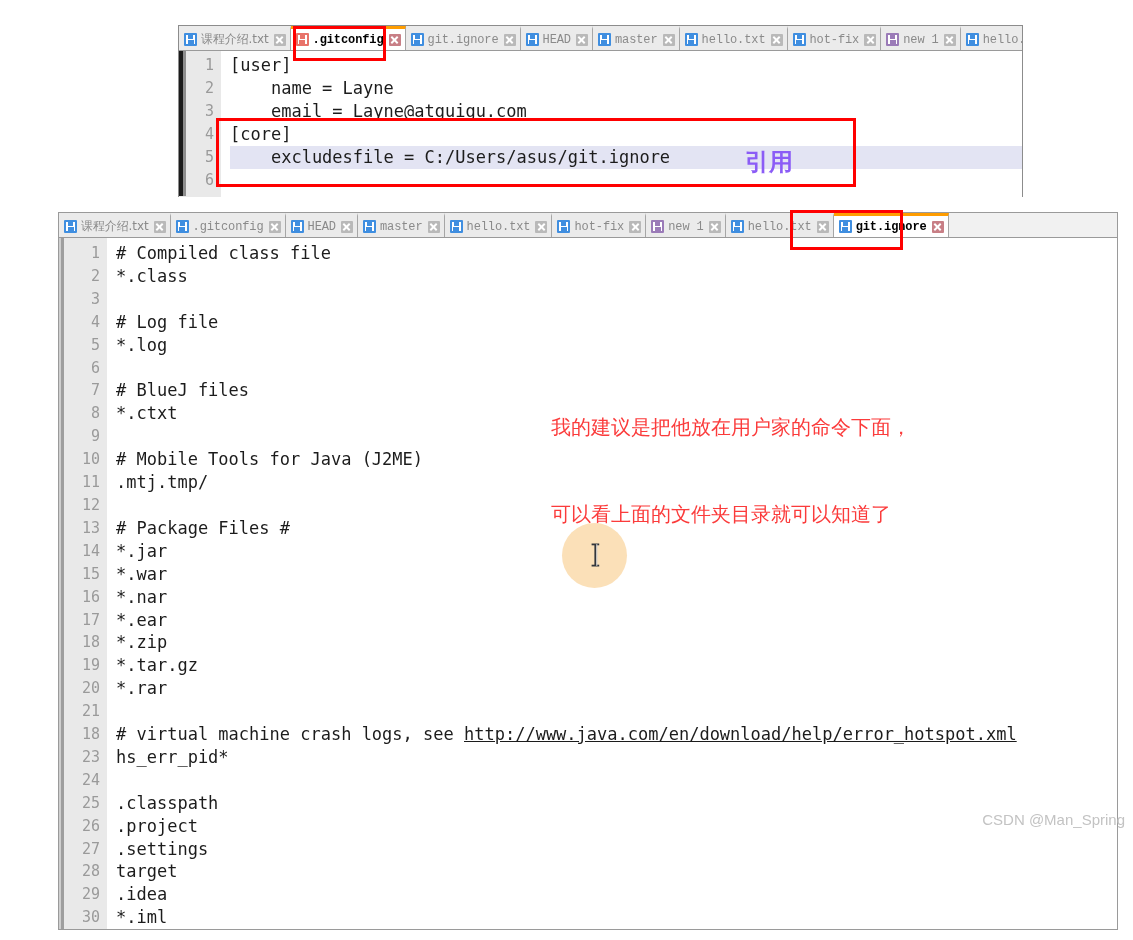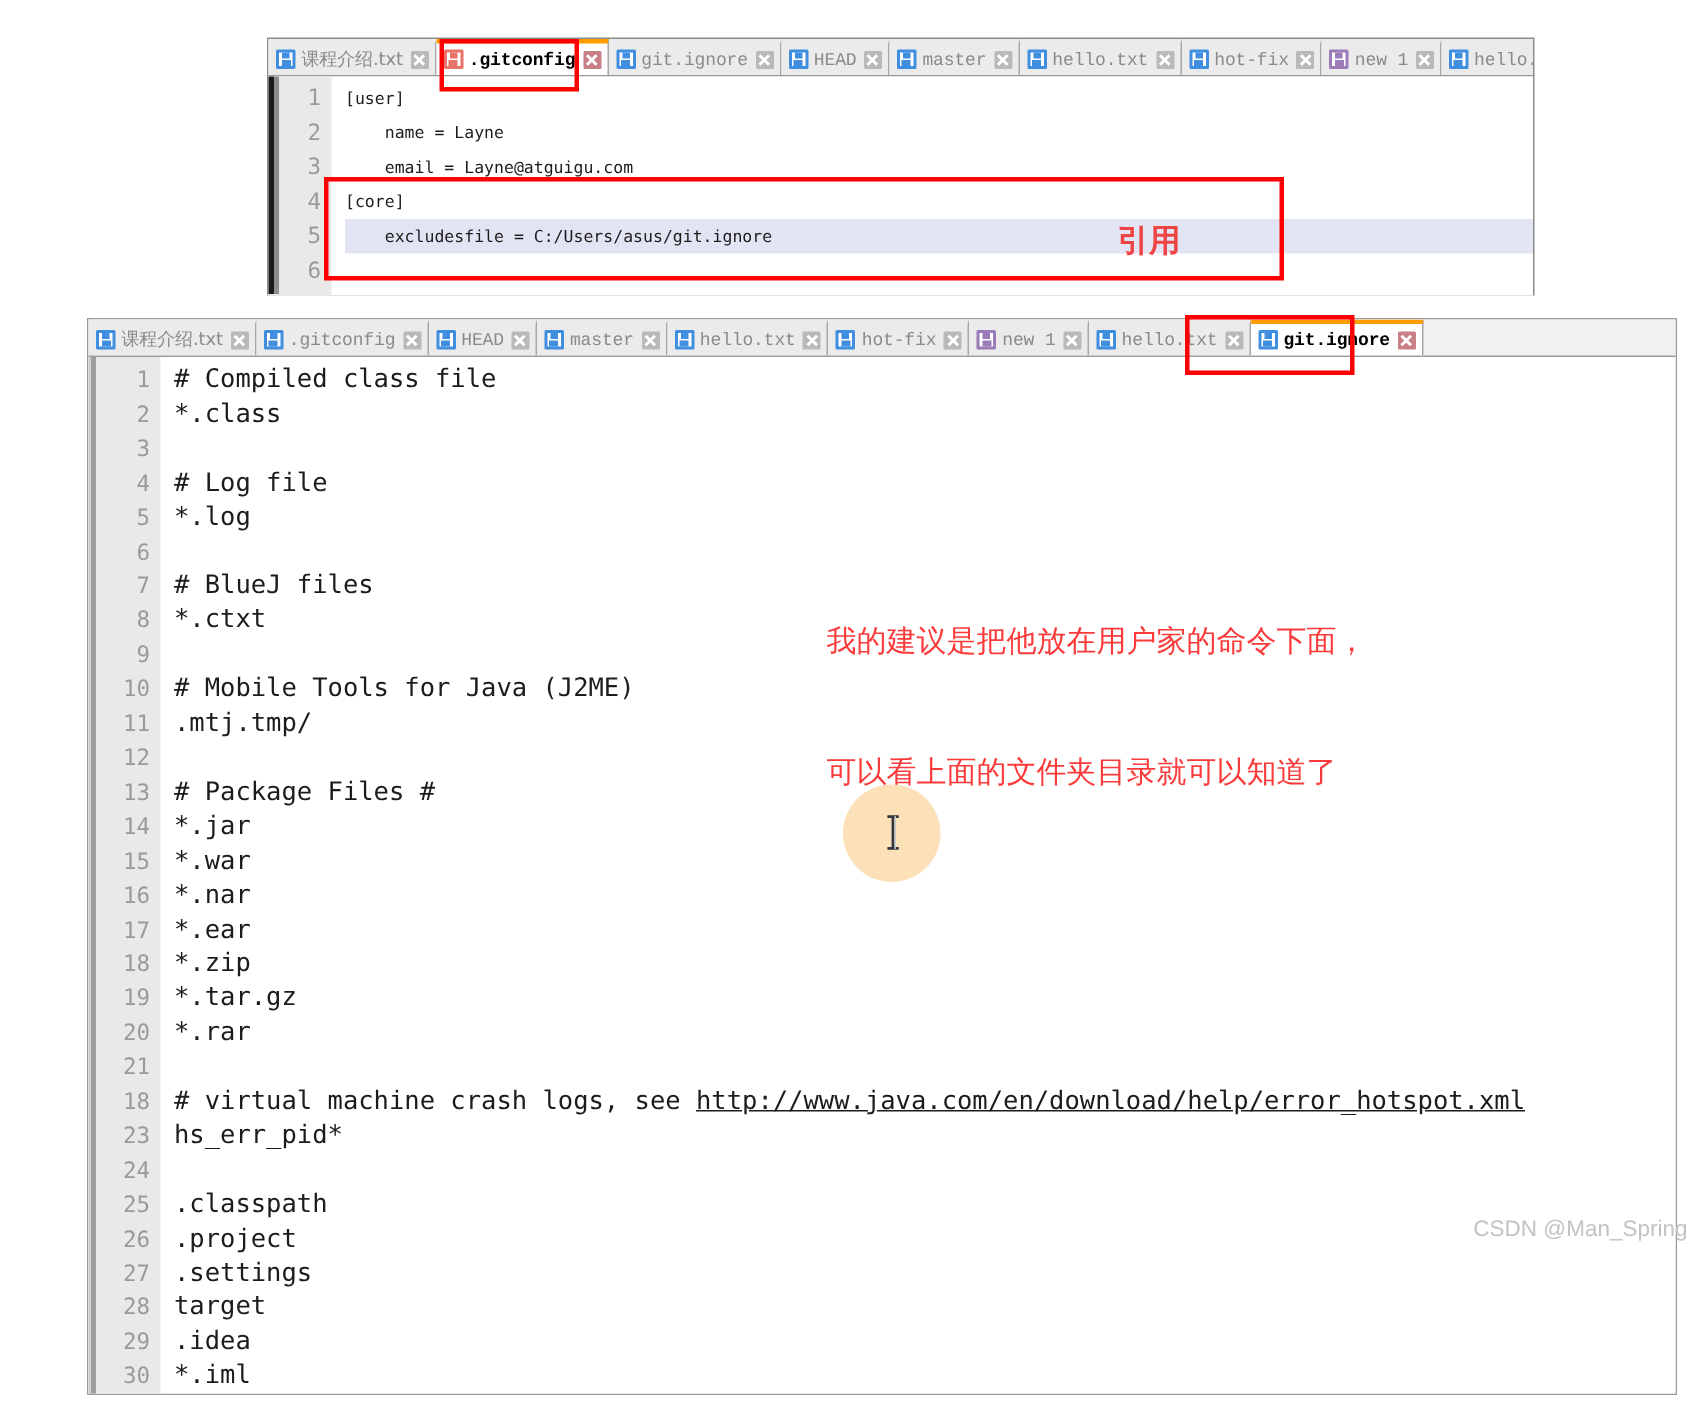--- a/index.html
+++ b/index.html
@@ -105,21 +105,21 @@
 
   
   #top-editor {
     left: 178px; top: 25px; width: 845px; height: 172px;
     border: 1px solid #8c8c8c;
     background: #fff;
   }
   #top-editor .tabstrip { height: 25px; background:#f0f0f0; }
   #top-editor .codearea { height: 146px; font-size: 17px; line-height: 23px; }
   #top-editor .gutter { width: 42px; font-size: 15px; line-height: 23px; padding-top: 3px; }
-  #top-editor .codelines { font-size: 11px; line-height: 23px; padding-top: 3px; color:#1c1c1c; }
+  #top-editor .codelines { font-size: 17px; line-height: 23px; padding-top: 3px; color:#1c1c1c; }
   #top-editor .hl { background: #e3e4f3; display:block; }
   
   #top-editor .leftshadow {
     position: absolute; left: 0; top: 25px; width: 7px; bottom: 0;
     background: linear-gradient(90deg,#1b1b1b 0 55%, #8d8d8d 55% 100%);
   }
 
   
   #bottom-editor {
     left: 58px; top: 212px; width: 1060px; height: 718px;
@@ -142,21 +142,21 @@
   #redbox-core       { left: 216px; top: 118px; width: 640px; height: 69px; }
   #redbox-bottom-tab { left: 790px; top: 210px; width: 113px; height: 40px; }
 
   
   .redtext {
     position: absolute;
     color: #fb3b3b;
     font-family: "DejaVu Sans", sans-serif;
     white-space: pre;
   }
-  #annot-quote { left: 745px; top: 146px; font-size: 21px; font-weight: bold; color:#ef4444; }
+  #annot-quote { left: 745px; top: 146px; font-size: 24px; font-weight: bold; color:#8b5cf6; }
   #annot-note  { left: 551px; top: 355px; font-size: 20px; line-height: 29px; }
 
   
   .cursor-halo {
     position: absolute; left: 562px; top: 523px;
     width: 65px; height: 65px; border-radius: 50%;
     background: #fbe0b8;
   }
   .cursor-ibeam {
     position: absolute; left: 591px; top: 543px;

